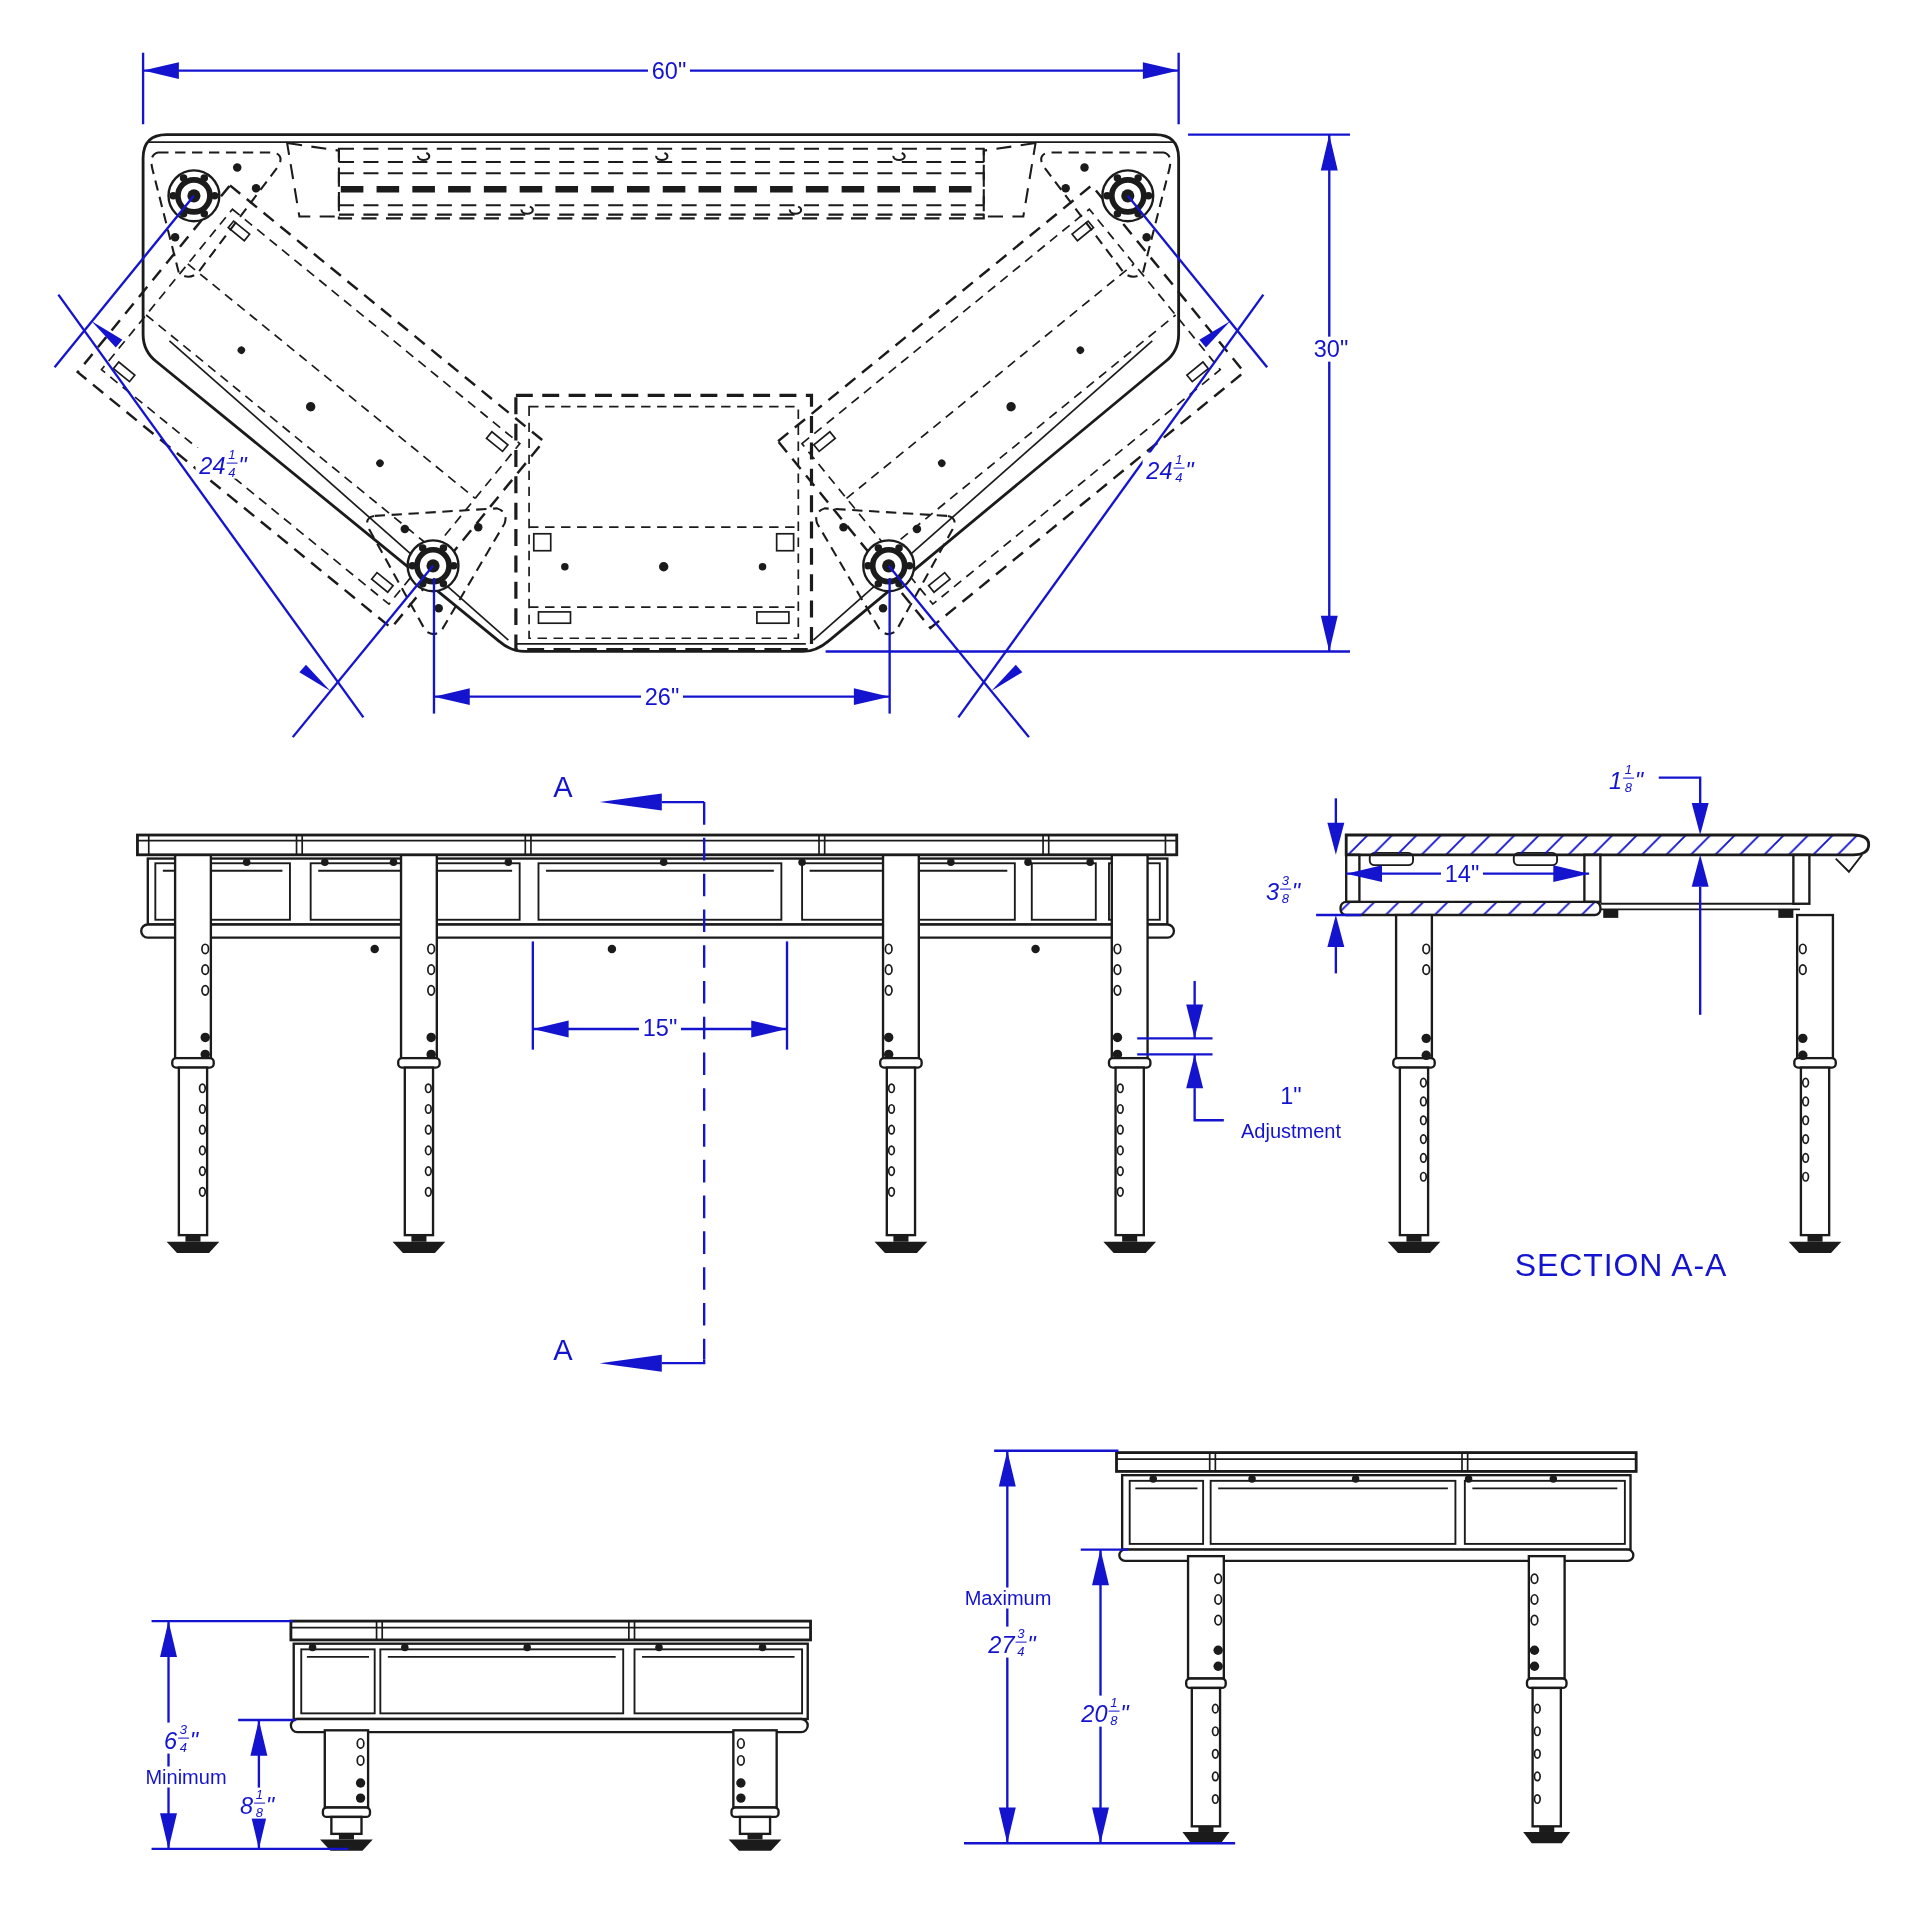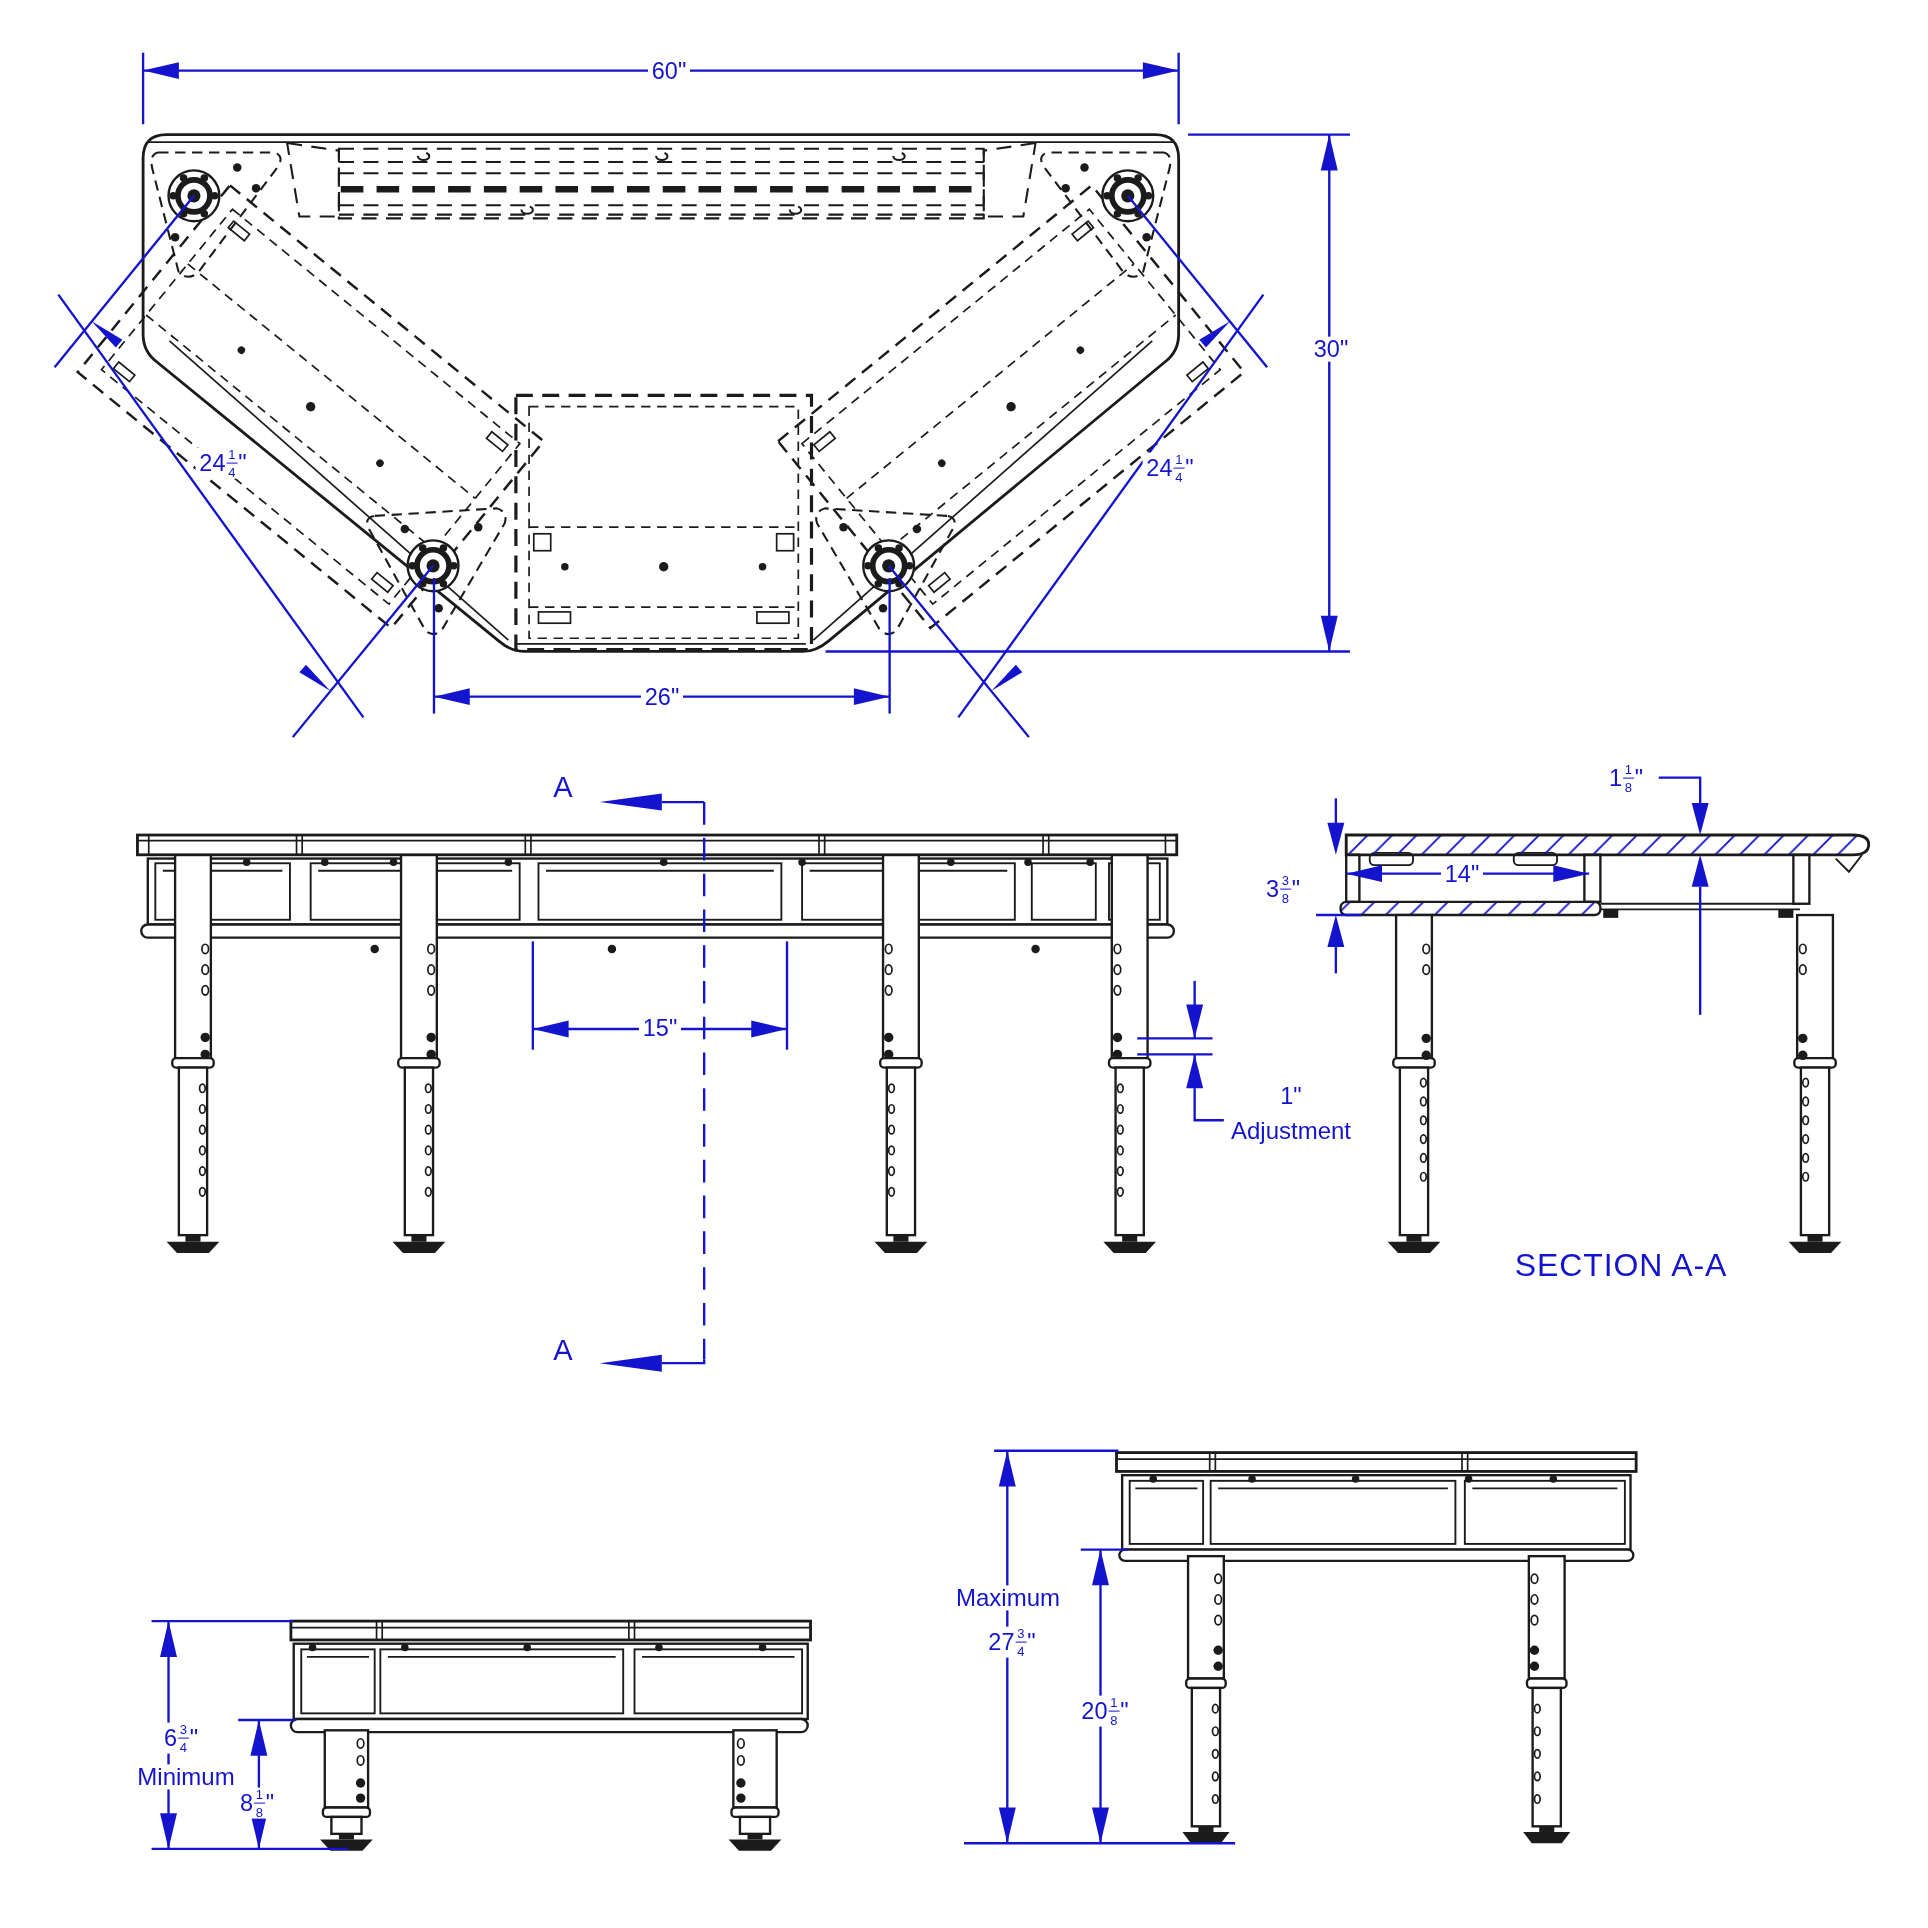--- a/index.html
+++ b/index.html
@@ -2,27 +2,27 @@
 <html style="font-size:15px"><head>
 <meta charset="utf-8">
 <style>
   html,body{margin:0;padding:0;background:#ffffff;}
   #page{position:relative;width:1928px;height:1928px;background:#fff;overflow:hidden;
         font-family:"Liberation Sans",sans-serif;}
   svg{position:absolute;left:0;top:0;}
   .lbl{position:absolute;transform:translate(-50%,-50%);color:#1414cf;
        font-size:23.5px;line-height:1.05;background:#fff;padding:0 3.8px;white-space:nowrap;
        font-family:"Liberation Sans",sans-serif;}
-  .frac{display:inline-flex;align-items:center;}
+  .frac{display:inline-flex;align-items:flex-end;font-style:italic;}
   .fr{display:inline-flex;flex-direction:column;font-size:13px;line-height:1;margin:0 0.9px;text-align:center;}
   .fr .n{border-bottom:1.9px solid currentColor;padding:0 1.9px 1.9px;}
   .fr .d{padding-top:1.9px;}
   .marker{font-size:29px;}
   .title{font-size:32px;letter-spacing:0.9px;}
-  .word{font-size:24px;}
+  .word{font-size:20px;}
 </style>
 </head>
 <body>
 
 <div id="page">
 
 <svg width="1928" height="1928" viewBox="0 0 2048 2048">
   <defs>
     <pattern id="hatch" width="26" height="26" patternUnits="userSpaceOnUse">
       <path d="M0,26 L26,0 M-6,6 L6,-6 M20,32 L32,20" stroke="#1414cf" stroke-width="2" fill="none"></path>

